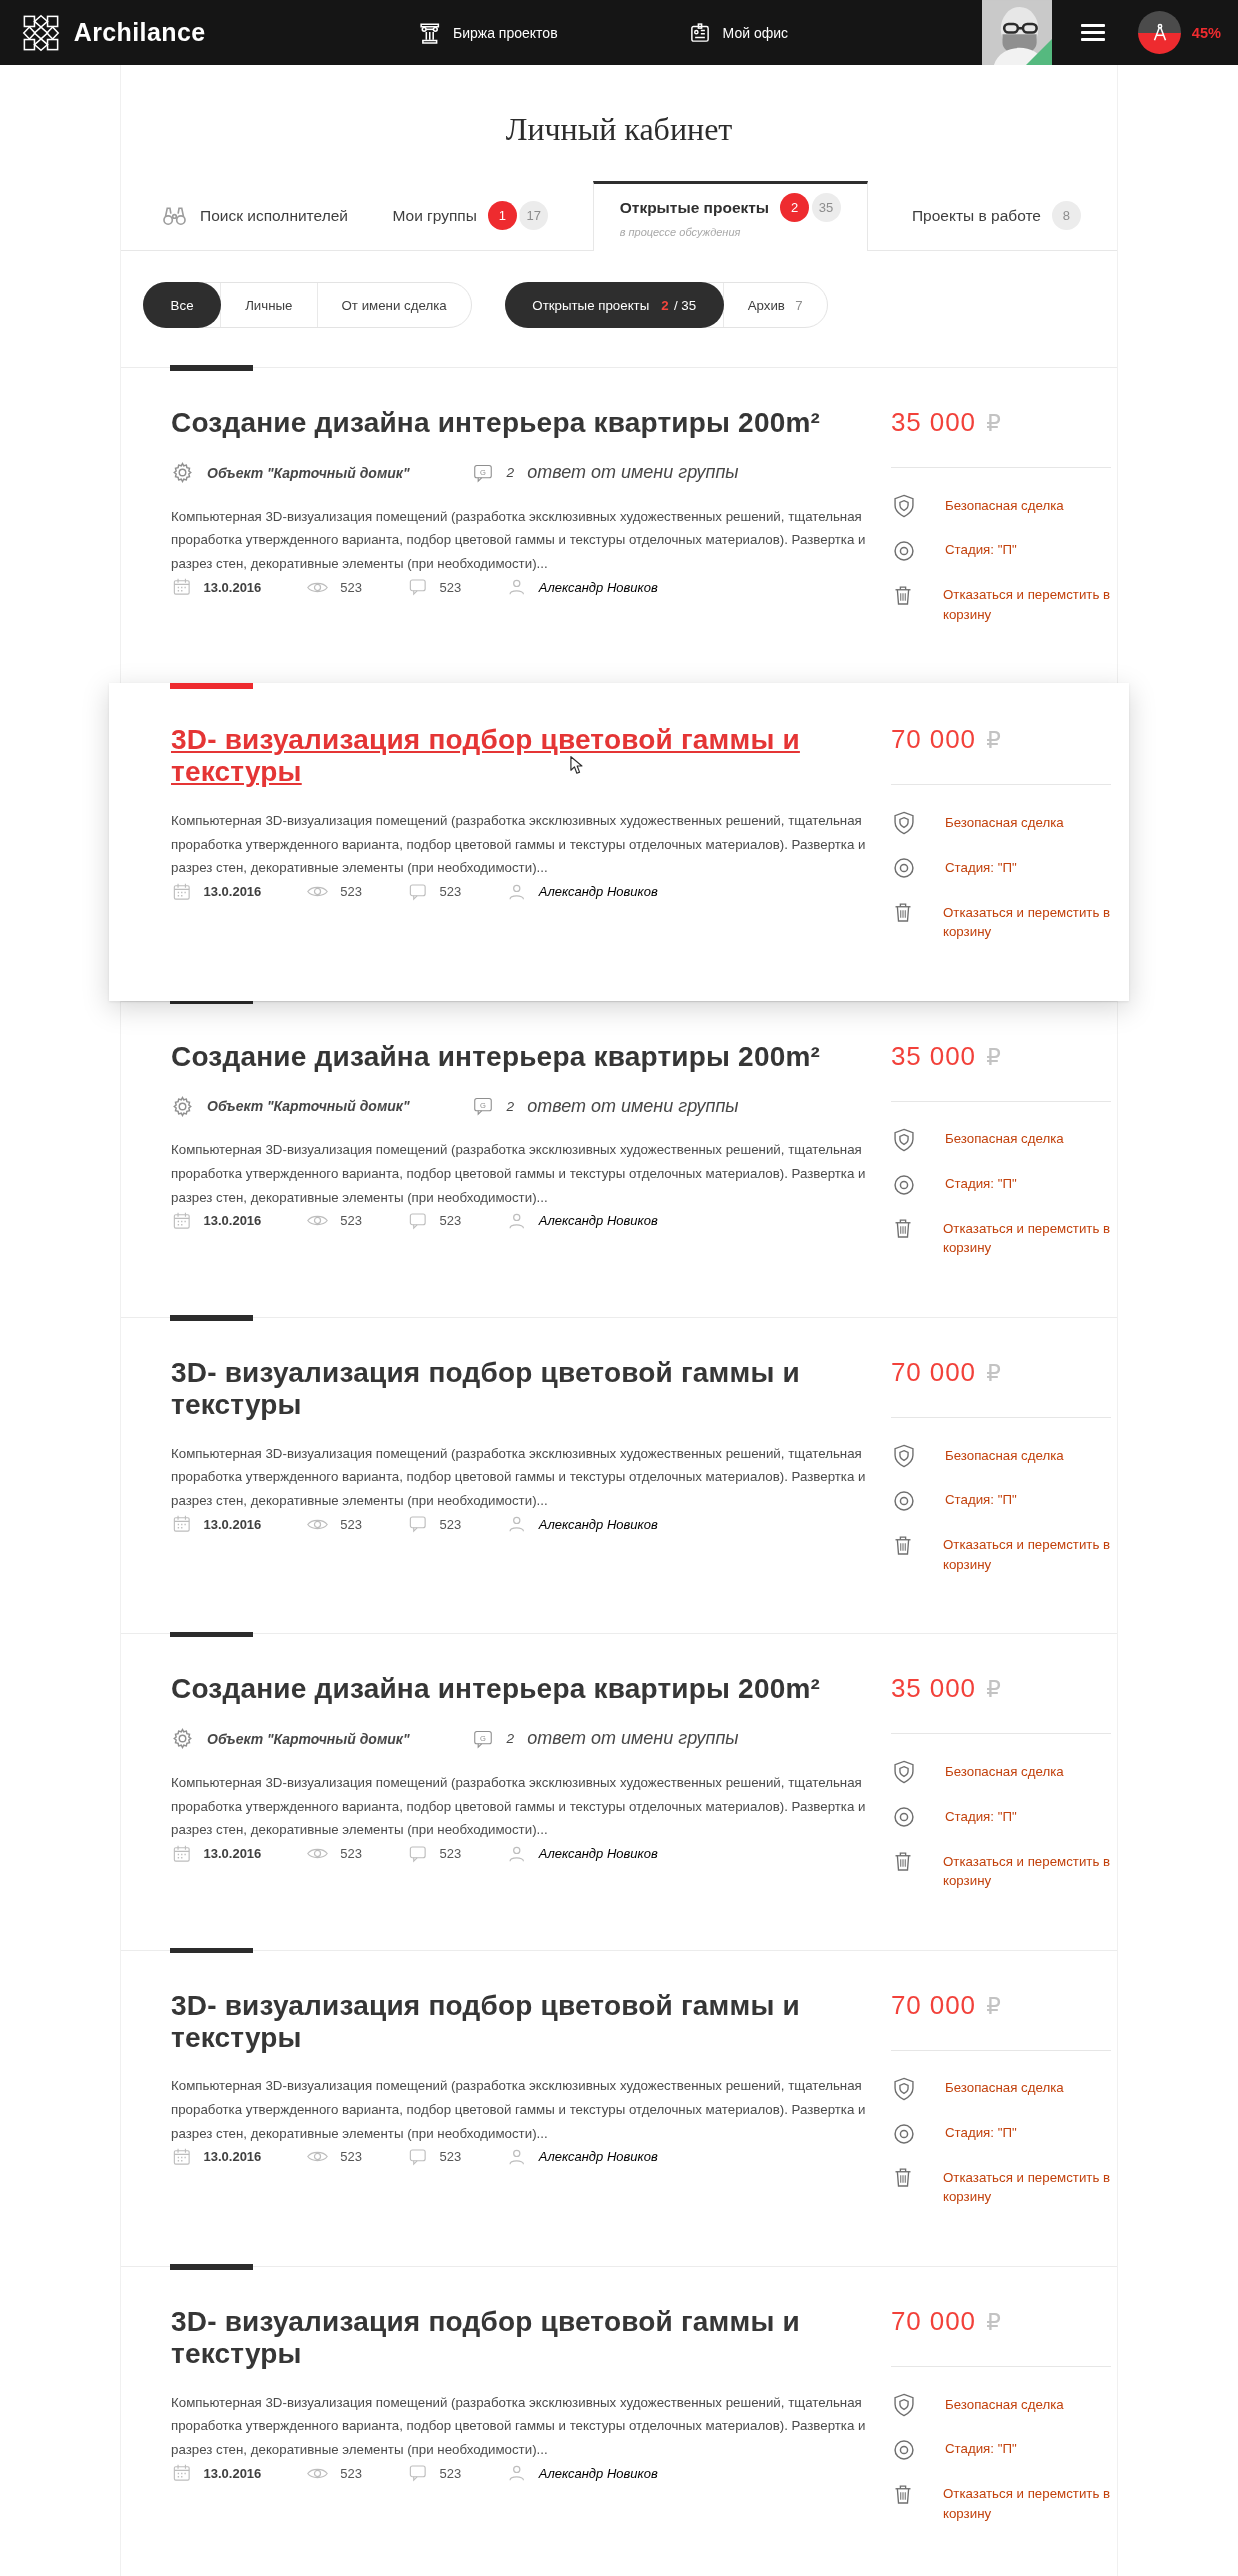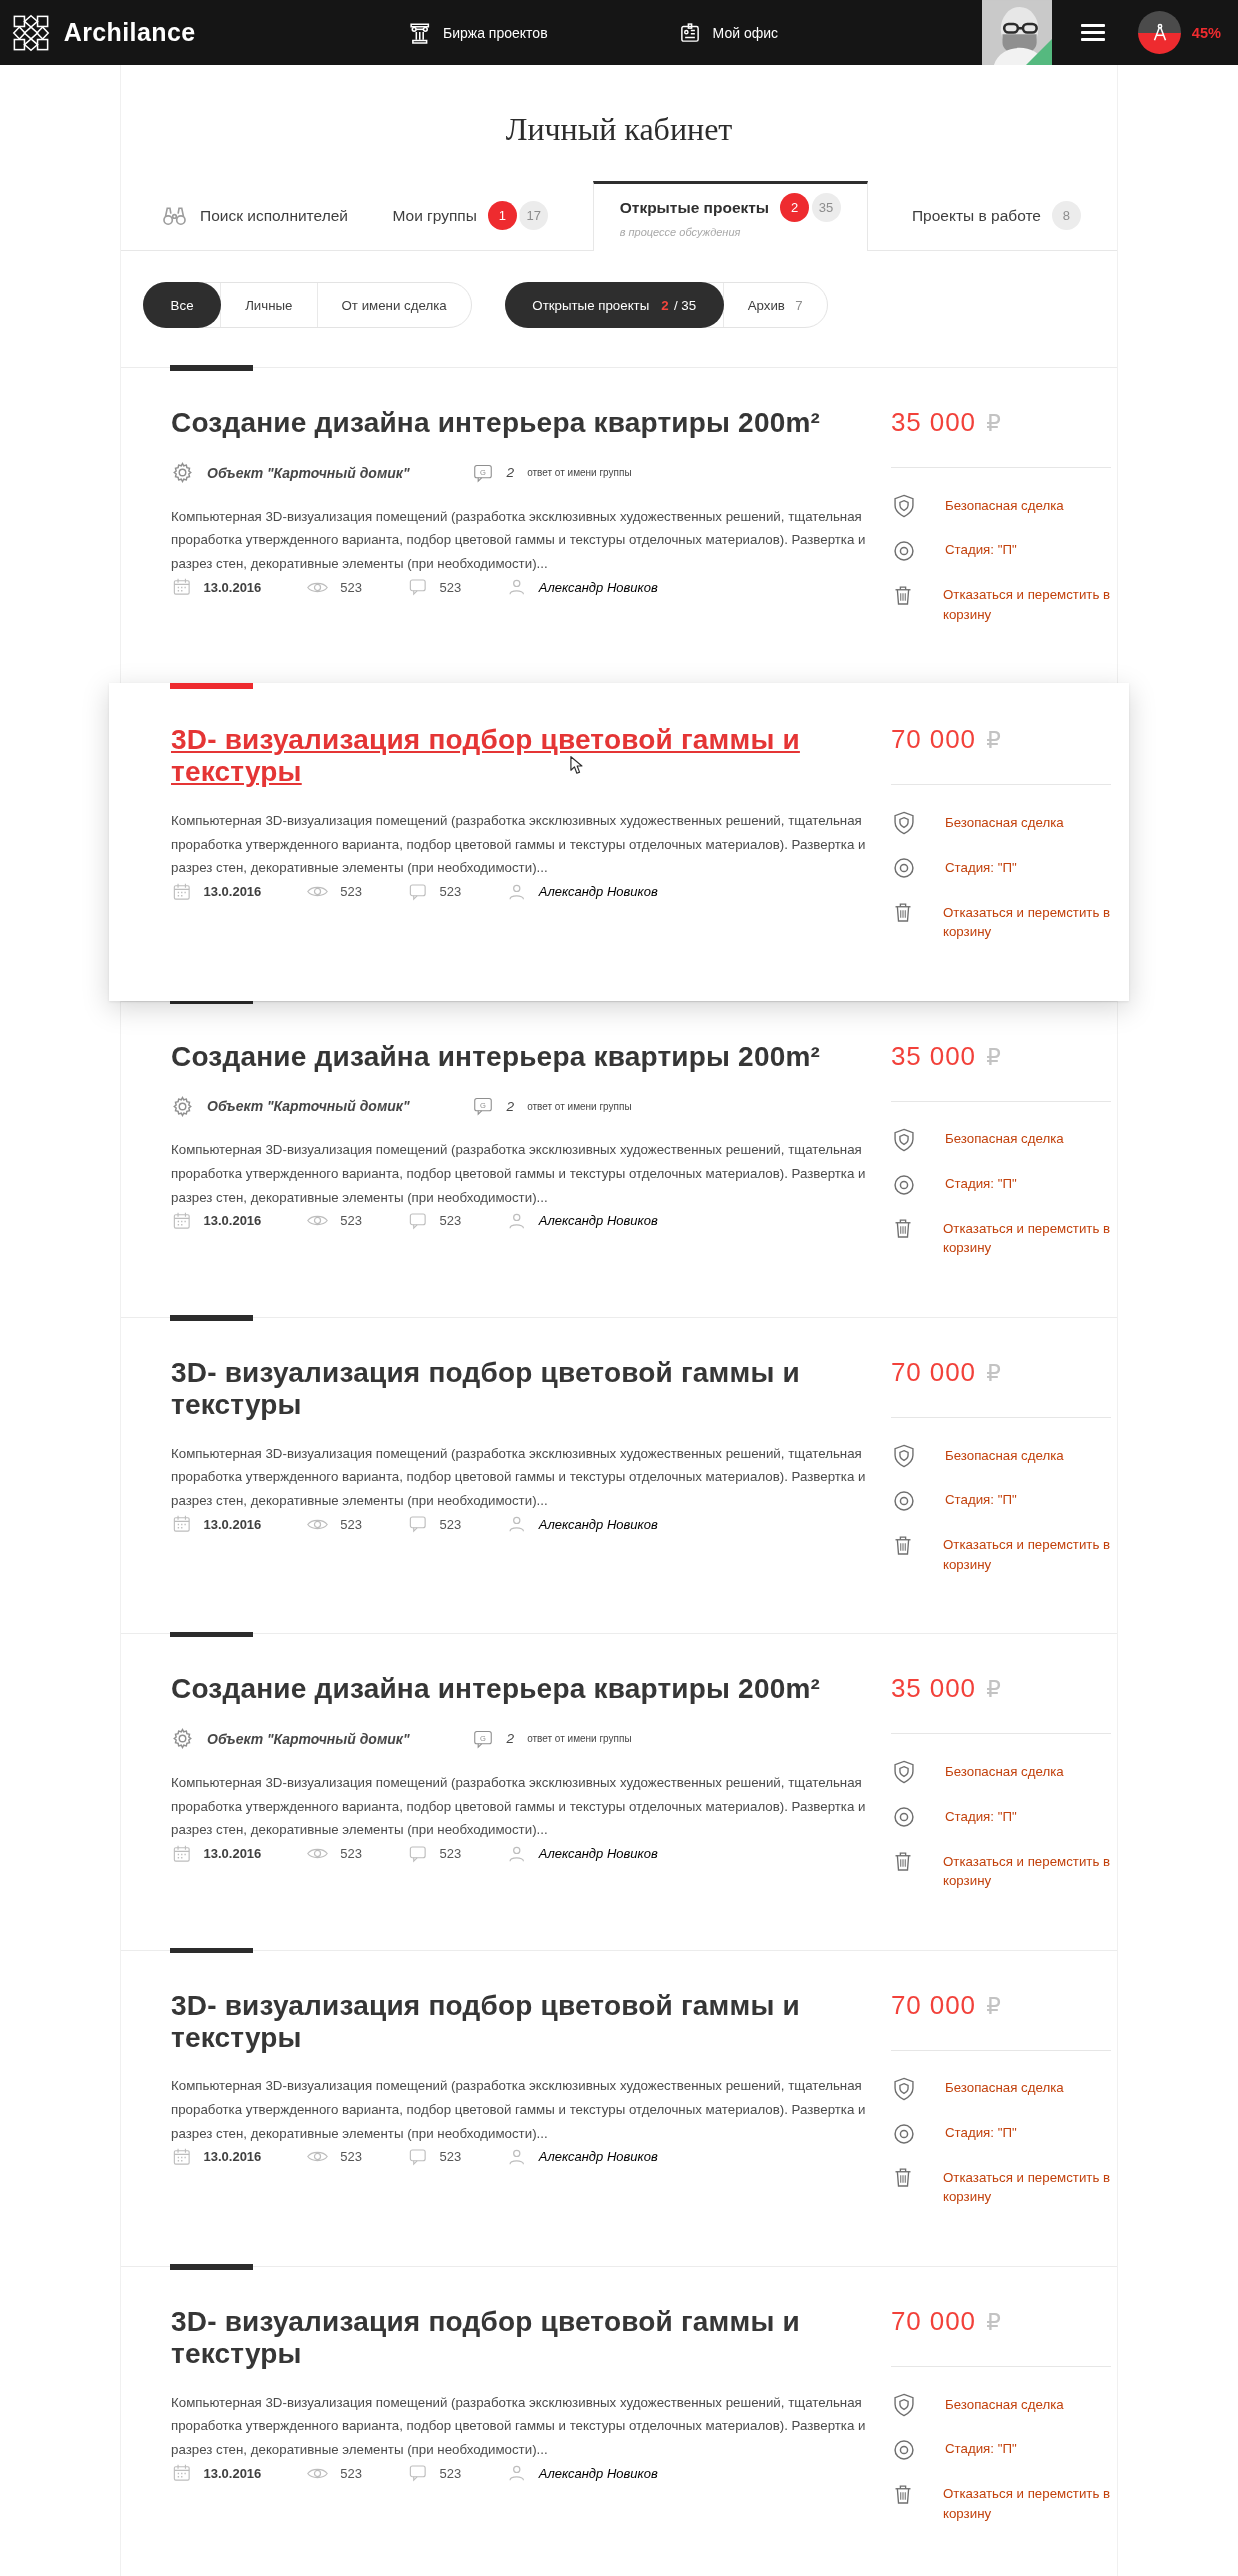--- a/index.html
+++ b/index.html
@@ -5,21 +5,21 @@
   * { box-sizing: border-box; }
   html,body { margin:0; padding:0; }
   body {
     width:1238px; min-height:2576px; background:#ffffff;
     font-family:"Liberation Sans","DejaVu Sans",sans-serif; color:#3b3b3b;
   }
   .icon { display:inline-flex; align-items:center; justify-content:center; }
   .icon svg { display:block; }
 
   
-  .header { height:65px; background:#151515; display:flex; align-items:center; padding-left:12px; position:relative; }
+  .header { height:65px; background:#151515; display:flex; align-items:center; padding-left:22px; position:relative; }
   .brand { display:flex; align-items:center; }
   .brand-mark { color:#fff; }
   .brand-name { color:#fff; font-size:25px; font-weight:bold; margin-left:13.7px; letter-spacing:0.4px; }
   .top-nav { display:flex; margin-left:210px; gap:129px; }
   .top-nav-item { display:flex; align-items:center; gap:10px; color:#fff; font-size:14px; cursor:pointer; }
   .top-nav-item .icon { color:#fff; }
   .header-right { margin-left:auto; display:flex; align-items:center; }
   .avatar { width:70px; height:65px; position:relative; overflow:hidden; background:#b9b9b9; flex:none; }
   .avatar::after { content:""; position:absolute; right:0; bottom:0; width:0; height:0;
      border-left:26px solid transparent; border-bottom:26px solid #55b97f; }
@@ -68,21 +68,21 @@
   
   .card { position:relative; display:flex; border-top:0.9px solid #ececec; padding:39px 50px 38px; background:#fff; }
   .card::before { content:""; position:absolute; left:49px; top:-2.6px; width:83px; height:5.2px; background:#2c2c2c; }
   .card-main { width:720px; flex:none; }
   .card-title { margin:0; font-size:28px; font-weight:bold; color:#363636; letter-spacing:0.2px; cursor:pointer; }
   .card-subrow { margin-top:22px; display:flex; align-items:center; gap:62px; }
   .sub-item { display:flex; align-items:center; gap:13px; color:#474747; }
   .sub-item .icon { color:#8f8f8f; }
   .object-label { font-style:italic; font-weight:bold; font-size:14px; }
   .replies-count { font-style:italic; font-size:13.7px; }
-  .replies-label { font-size:10px; }
+  .replies-label { font-style:italic; font-size:18px; }
   .card-desc { margin:20.6px 0 0; font-size:13.3px; line-height:1.78; color:#4c4c4c; max-width:726px; }
   .card-meta { display:flex; align-items:center; }
   .meta-item { display:flex; align-items:center; gap:11px; margin-right:45px; font-size:13px; color:#555; }
   .meta-item .icon { color:#bdbdbd; }
   .meta-date { font-weight:bold; color:#3f3f3f; }
   .meta-author { font-style:italic; color:#000000; }
   .card-side { margin-left:auto; width:242px; padding-top:0; }
   .price { display:flex; align-items:baseline; }
   .price-value { font-size:26px; color:#f2413a; letter-spacing:0.9px; }
   .ruble { font-size:23px; color:#c3c3c3; margin-left:10.3px; font-family:"DejaVu Sans",sans-serif; }

